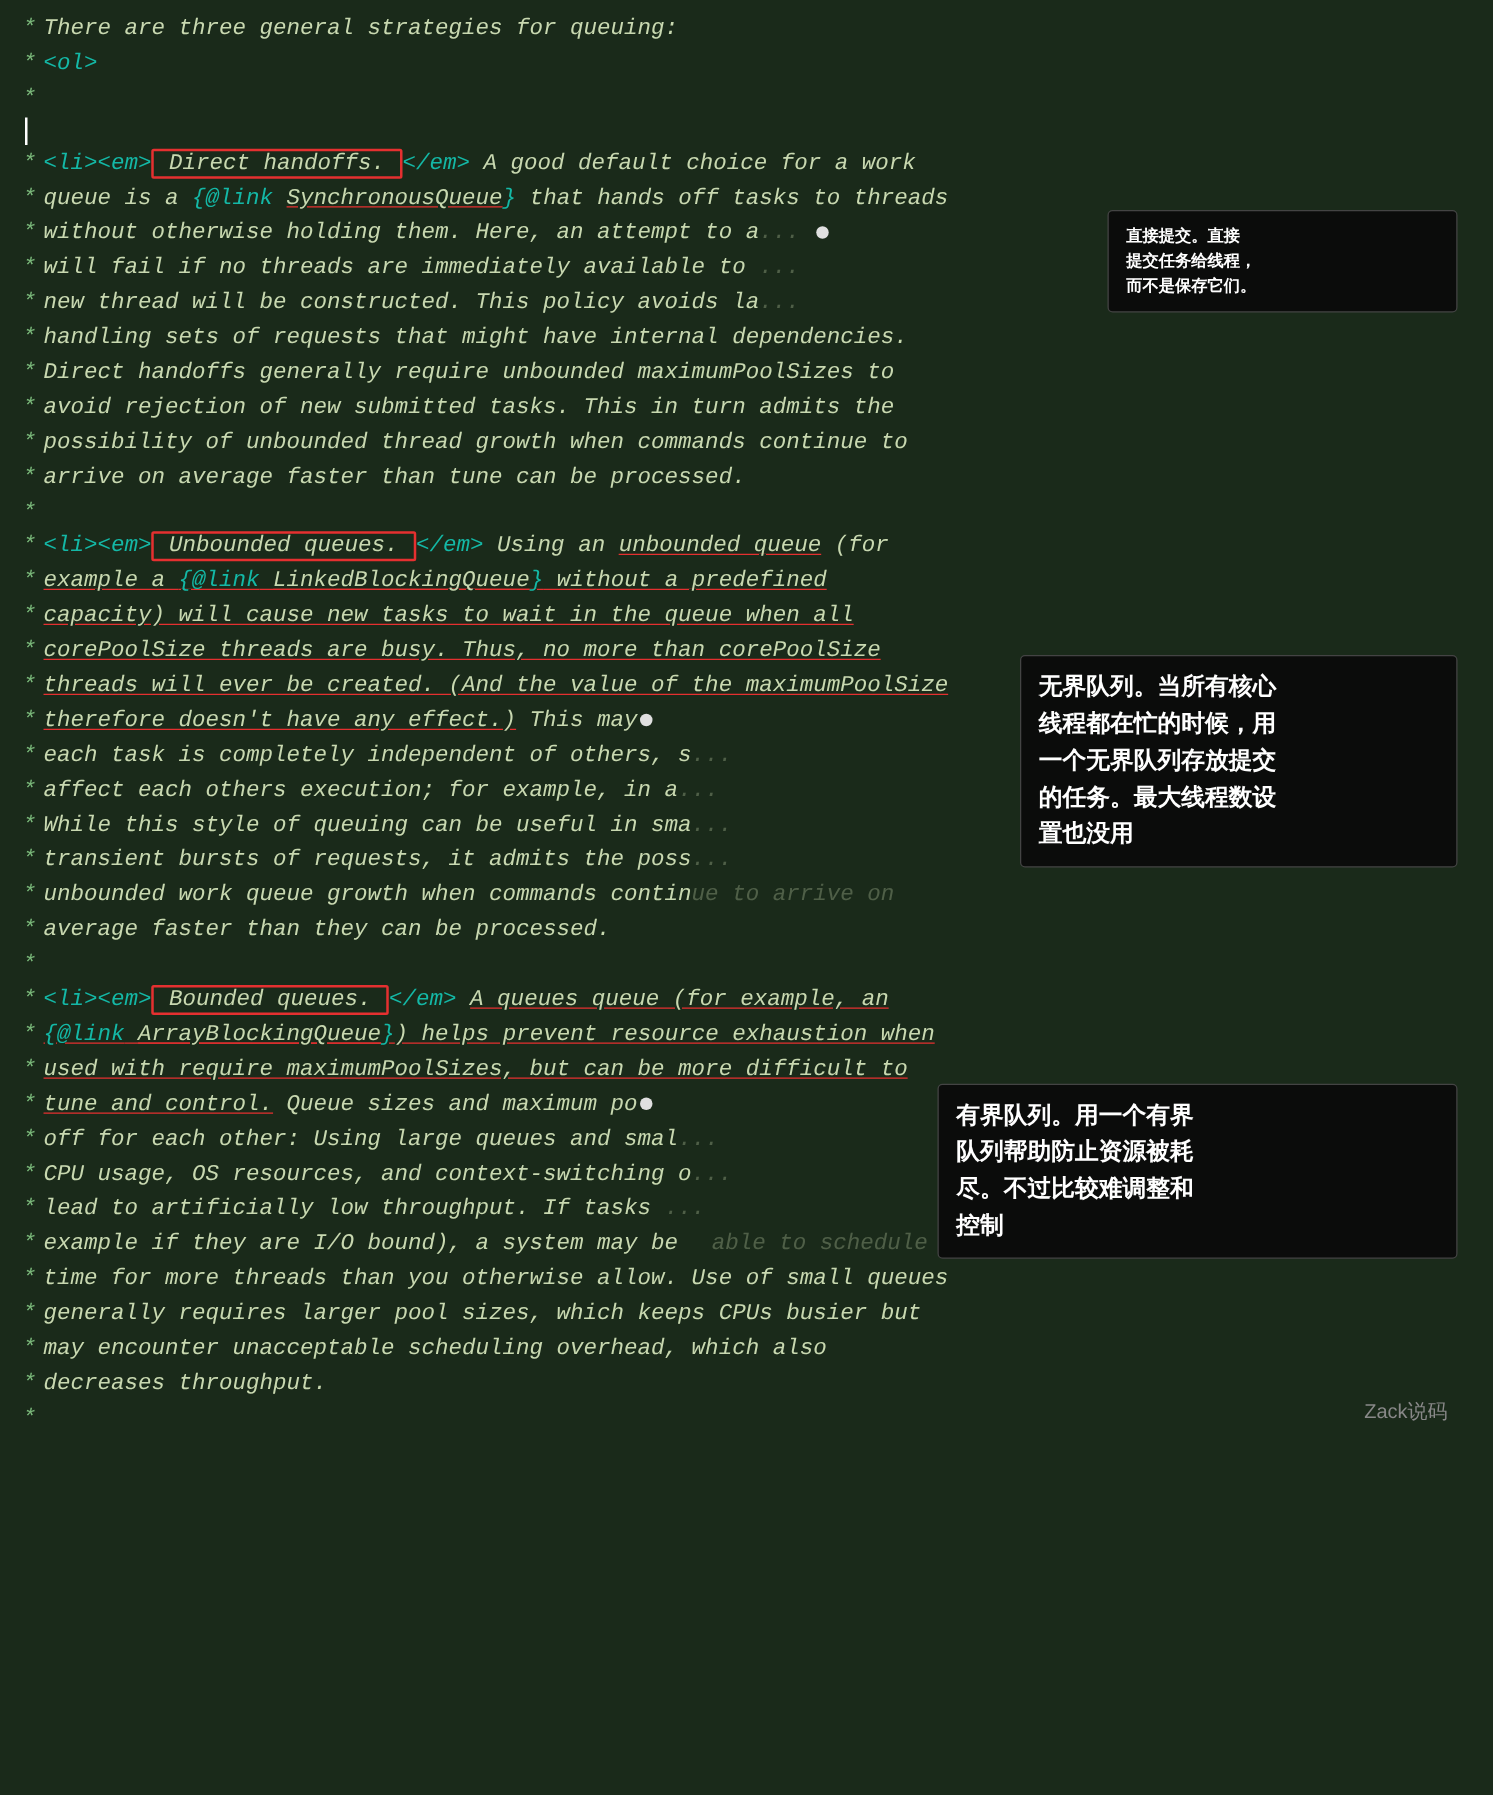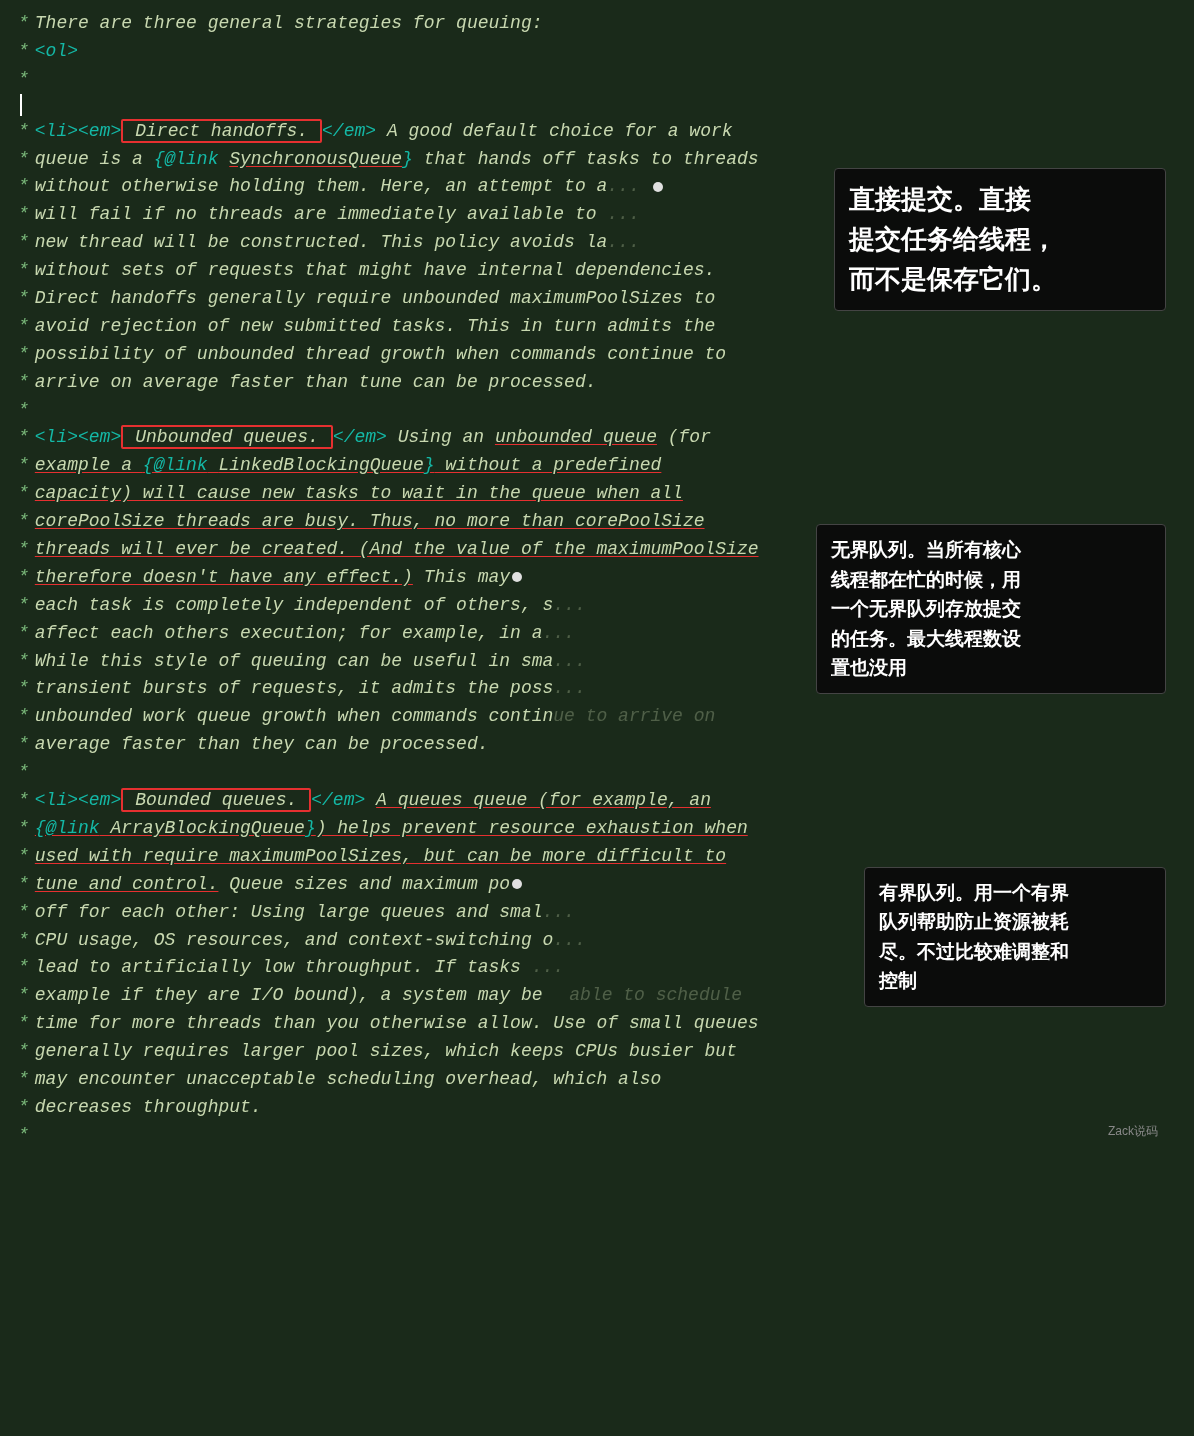--- a/index.html
+++ b/index.html
@@ -80,21 +80,21 @@
       display: inline-block;
       vertical-align: middle;
       margin: 0 2px;
     }
 
     .watermark {
       position: absolute;
       bottom: 10px;
       right: 18px;
       color: #888;
-      font-size: 12px;
+      font-size: 16px;
       font-style: normal;
       font-family: Arial, sans-serif;
       text-align: center;
     }
 
     .block-section {
       position: relative;
       margin-bottom: 0;
     }
   </style>
@@ -151,21 +151,21 @@
     </div>
     <div class="code-line">
       <span class="star">*</span>
       <span class="line-content">
         new thread will be constructed. This policy avoids la<span style="opacity:0.3;">...</span>
       </span>
     </div>
     <div class="code-line">
       <span class="star">*</span>
       <span class="line-content">
-        without sets of requests that might have internal dependencies.
+        handling sets of requests that might have internal dependencies.
       </span>
     </div>
     <div class="code-line">
       <span class="star">*</span>
       <span class="line-content">
         Direct handoffs generally require unbounded maximumPoolSizes to
       </span>
     </div>
     <div class="code-line">
       <span class="star">*</span>
@@ -179,21 +179,21 @@
         possibility of unbounded thread growth when commands continue to
       </span>
     </div>
     <div class="code-line">
       <span class="star">*</span>
       <span class="line-content">
         arrive on average faster than tune can be processed.
       </span>
     </div>
 
-    <div class="tooltip" style="position:absolute; top:50px; right:10px; width:332px; font-size:26px; line-height:1.55;">
+    <div class="tooltip" style="position:absolute; top:50px; right:10px; width:280px; font-size:13px; line-height:1.55;">
       直接提交。直接<br>提交任务给线程，<br>而不是保存它们。
     </div>
   </div>
 
   <div class="code-line">
     <span class="star">*</span>
     <span class="line-content">&nbsp;</span>
   </div>
 
   <div class="block-section" style="position:relative;">
@@ -347,21 +347,21 @@
         may encounter unacceptable scheduling overhead, which also
       </span>
     </div>
     <div class="code-line">
       <span class="star">*</span>
       <span class="line-content">
         decreases throughput.
       </span>
     </div>
 
-    <div class="tooltip" style="position:absolute; top:80px; right:10px; width:302px; font-size:19px; line-height:1.55;">
+    <div class="tooltip" style="position:absolute; top:80px; right:10px; width:416px; font-size:19px; line-height:1.55;">
       有界队列。用一个有界<br>队列帮助防止资源被耗<br>尽。不过比较难调整和<br>控制
     </div>
   </div>
 
   <div class="code-line">
     <span class="star">*</span>
     <span class="line-content">&nbsp;</span>
   </div>
 
   <div class="watermark">Zack说码</div>

